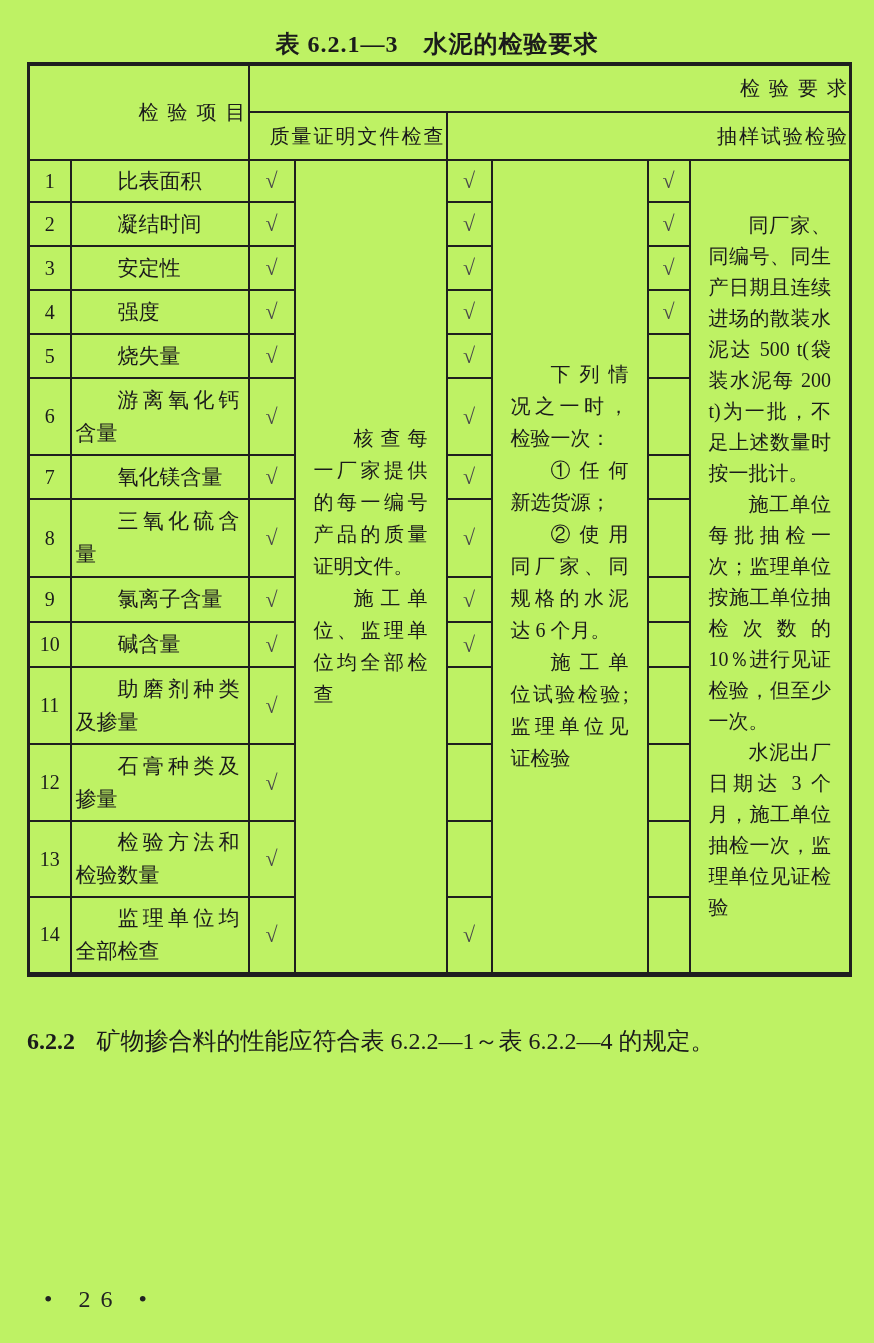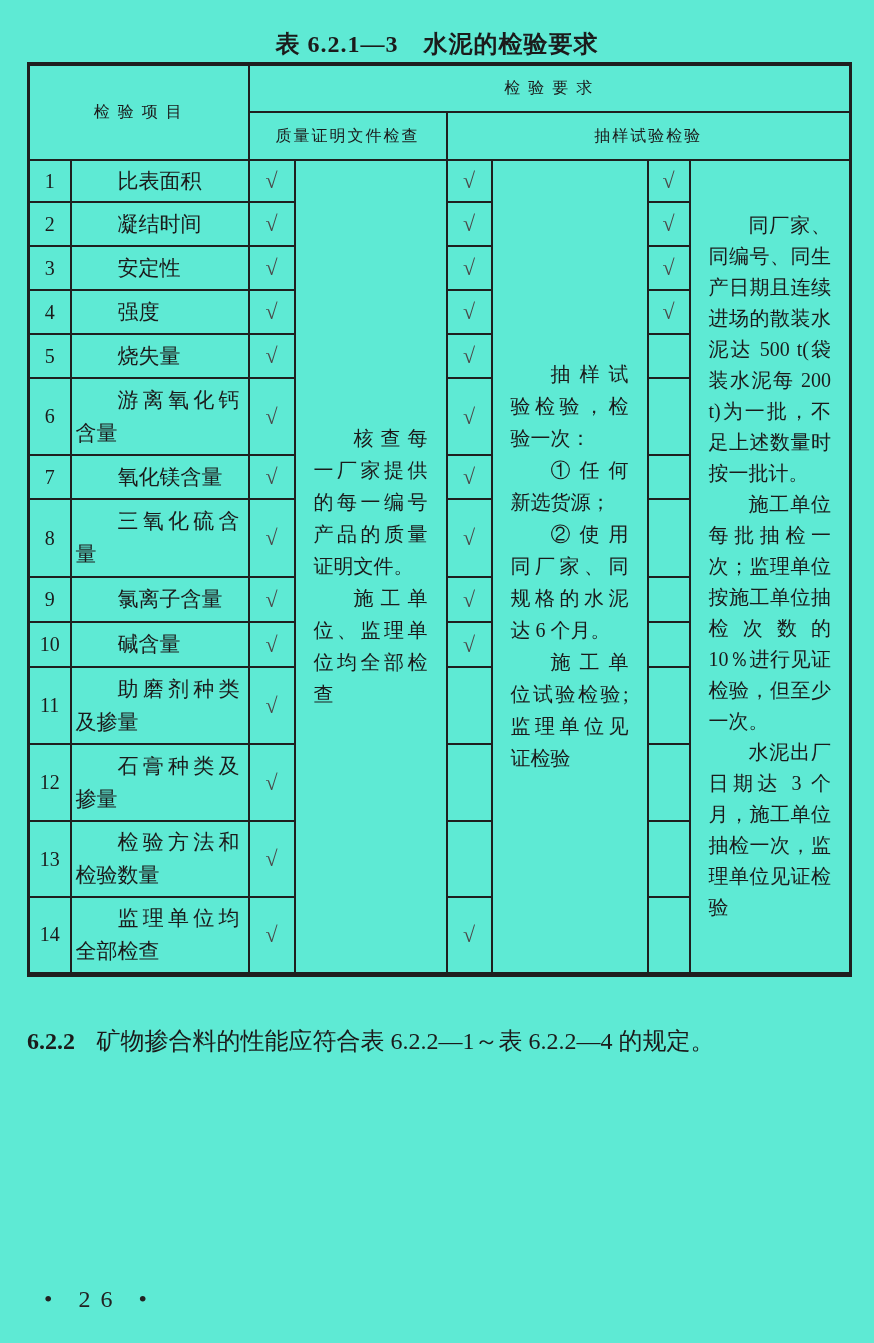--- a/index.html
+++ b/index.html
@@ -3,21 +3,21 @@
 <meta charset="utf-8">
 <style>
   * { margin: 0; padding: 0; box-sizing: border-box; }
   html, body { background: #ffffff; }
   body {
     width: 874px; height: 1343px;
     position: relative;
     font-family: "Liberation Serif", "DejaVu Serif", serif;
     color: #1b1b1b;
   }
-  .page { position: absolute; inset: 0; background: #5eead4; }
+  .page { position: absolute; inset: 0; background: #bef264; }
 
   .table-title {
     position: absolute;
     top: 28px; left: 0; width: 874px;
     text-align: center;
     font-size: 24px; font-weight: bold;
     letter-spacing: 1px;
   }
 
   table.spec {
@@ -29,22 +29,22 @@
     border: 3px solid #1f1f1f;
     border-top-width: 4px;
     border-bottom-width: 5px;
   }
   table.spec th, table.spec td {
     border: 2px solid #1f1f1f;
     font-weight: normal;
     vertical-align: middle;
   }
   th.head {
-    font-size: 16px;
-    text-align: center;
+    font-size: 20px;
+    text-align: right;
     letter-spacing: 2px;
   }
   td.num {
     text-align: center;
     font-size: 20px;
   }
   td.item {
     font-size: 21px;
     line-height: 33px;
     text-align: justify;
@@ -118,21 +118,21 @@
       <tr style="height:42px">
         <td class="num">1</td>
         <td class="item">比表面积</td>
         <td class="chk">√</td>
         <td class="note" rowspan="14">
           <p>核查每一厂家提供的每一编号产品的质量证明文件。</p>
           <p>施工单位、监理单位均全部检查</p>
         </td>
         <td class="chk">√</td>
         <td class="note" rowspan="14">
-          <p>抽样试验检验，检验一次：</p>
+          <p>下列情况之一时，检验一次：</p>
           <p>①任何新选货源；</p>
           <p>②使用同厂家、同规格的水泥达 6 个月。</p>
           <p>施工单位试验检验;监理单位见证检验</p>
         </td>
         <td class="chk">√</td>
         <td class="note note-batch" rowspan="14">
           <p>同厂家、同编号、同生产日期且连续进场的散装水泥达 500 t(袋装水泥每 200 t)为一批，不足上述数量时按一批计。</p>
           <p>施工单位每批抽检一次；监理单位按施工单位抽检次数的 10％进行见证检验，但至少一次。</p>
           <p>水泥出厂日期达 3 个月，施工单位抽检一次，监理单位见证检验</p>
         </td>

